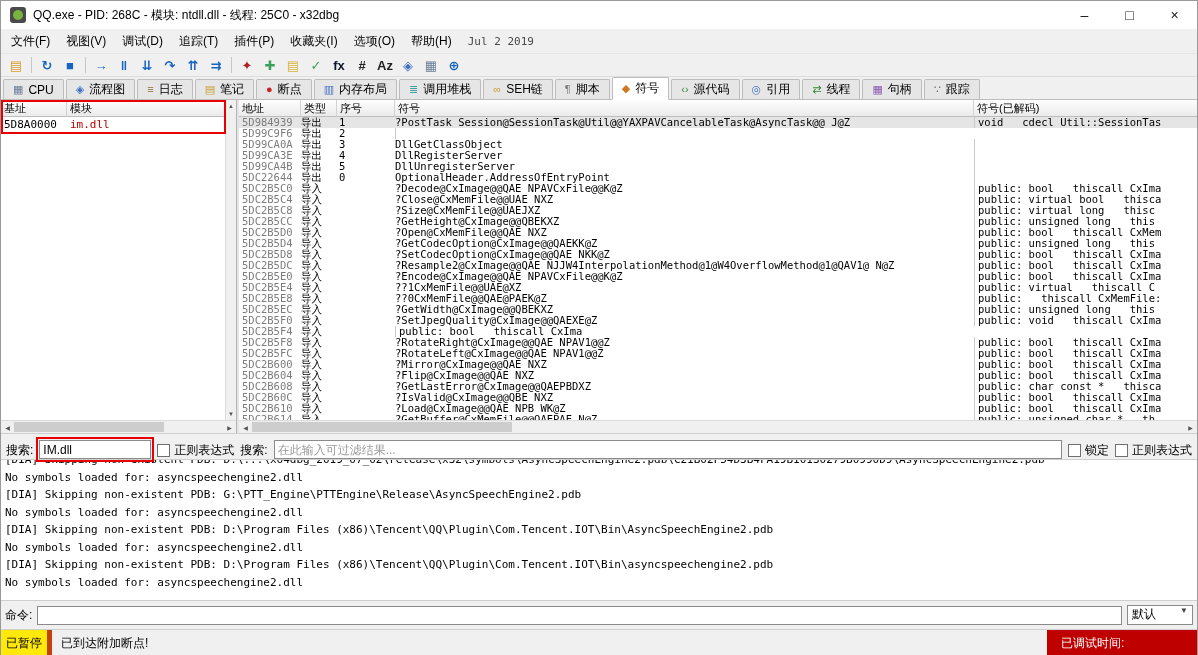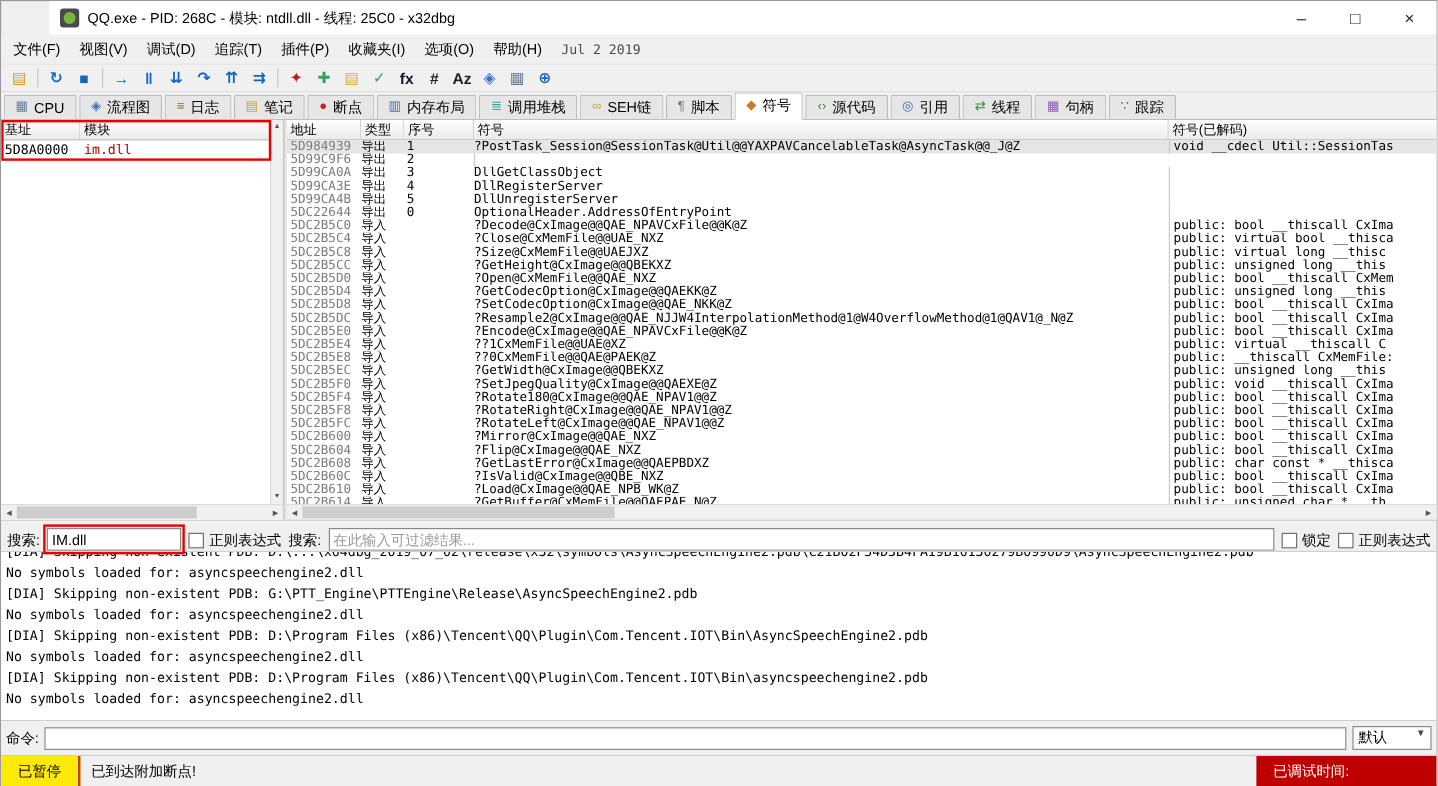--- a/index.html
+++ b/index.html
@@ -1,21 +1,21 @@
 <!DOCTYPE html>
 <html><head>
 <meta charset="utf-8">
 <style>
   * { box-sizing: border-box; margin: 0; padding: 0; }
   html, body { width: 1198px; height: 655px; overflow: hidden; }
   body { font-family: "Liberation Sans", "DejaVu Sans", sans-serif; font-size: 12px; color: #000; background: #f0f0f0; }
   .window { width: 1198px; height: 655px; display: flex; flex-direction: column; border: 1px solid #9a9a9a; background: #f0f0f0; }
 
   
-  .titlebar { height: 28px; flex: none; background: #ffffff; display: flex; align-items: center; margin-left: 40px; }
+  .titlebar { height: 28px; flex: none; background: #ffffff; display: flex; align-items: center; }
   .app-icon { width: 16px; height: 16px; margin: 0 7px 0 9px; background: #4a4a4a; border-radius: 3px; position: relative; flex: none; }
   .app-icon::after { content: ""; position: absolute; inset: 3px; background: #79b441; border-radius: 50%; }
   .title-text { font-size: 12px; white-space: nowrap; }
   .tb-spacer { flex: 1; }
   .win-btn { width: 45px; height: 28px; display: flex; align-items: center; justify-content: center; font-size: 14px; color: #222; cursor: default; }
 
   
   .menubar { height: 24px; flex: none; display: flex; align-items: center; padding-left: 2px; background: #f0f0f0; }
   .menu-items { display: flex; align-items: flex-start; }
   .menu-item { padding: 3px 8px; }
@@ -87,21 +87,21 @@
   .log-line { font-family: "DejaVu Sans Mono", monospace; font-size: 11px; line-height: 17.5px; white-space: nowrap; }
 
   
   .command-row { height: 28px; flex: none; display: flex; align-items: center; gap: 5px; padding: 0 4px; background: #f0f0f0; }
   #command-input { flex: 1; }
   .profile-select { width: 66px; height: 20px; border: 1px solid #8a8a8a; background: #fff; display: flex; align-items: flex-start; justify-content: space-between; padding: 0 4px; flex: none; }
   .dd-arrow { font-size: 8px; color: #444; }
 
   
   .statusbar { height: 27px; flex: none; display: flex; align-items: stretch; background: #f0f0f0; border-top: 1px solid #cfcfcf; }
-  .status-state { width: 66px; flex: none; background: #ffe90a; display: flex; align-items: center; justify-content: center; border-right: 2px solid #c2410c; }
+  .status-state { width: 51px; flex: none; background: #ffe90a; display: flex; align-items: center; justify-content: center; border-right: 5px solid #c2410c; }
   .status-msg { display: flex; align-items: center; padding-left: 9px; flex: 1; }
   .status-time { background: #bf0000; color: #ffffff; display: flex; align-items: center; padding: 0 14px; flex: none; min-width: 150px; }
 </style>
 </head>
 <body>
 
 <div class="window">
 
   <div class="titlebar">
     <span class="app-icon"></span>
@@ -381,21 +381,20 @@
             <span class="s-addr">5DC2B5F0</span>
             <span class="s-type">导入</span>
             <span class="s-ord"></span>
             <span class="s-sym">?SetJpegQuality@CxImage@@QAEXE@Z</span>
             <span class="s-dec">public: void __thiscall CxIma</span>
           </div>
           <div class="srow">
             <span class="s-addr">5DC2B5F4</span>
             <span class="s-type">导入</span>
             <span class="s-ord"></span>
-            <span class="s-sym">?Rotate180@CxImage@@QAE_NPAV1@@Z</span>
             <span class="s-dec">public: bool __thiscall CxIma</span>
           </div>
           <div class="srow">
             <span class="s-addr">5DC2B5F8</span>
             <span class="s-type">导入</span>
             <span class="s-ord"></span>
             <span class="s-sym">?RotateRight@CxImage@@QAE_NPAV1@@Z</span>
             <span class="s-dec">public: bool __thiscall CxIma</span>
           </div>
           <div class="srow">

